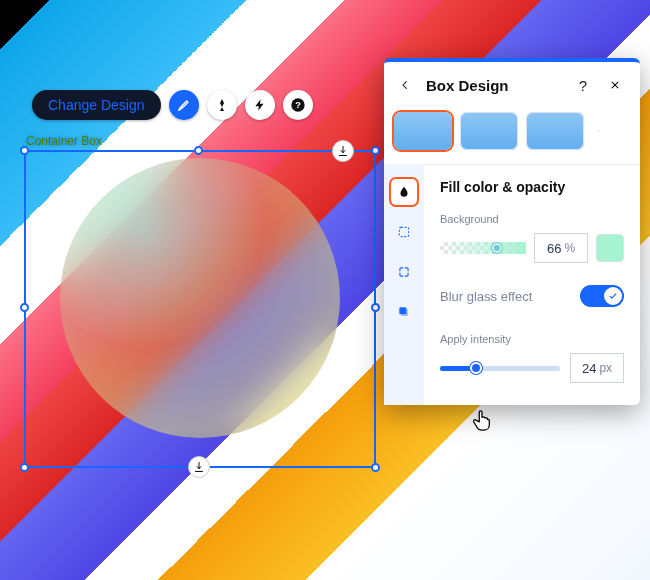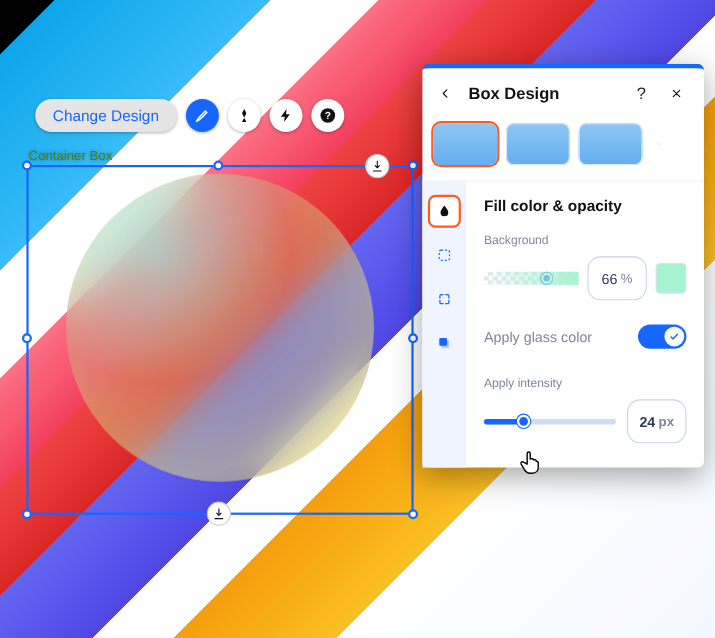--- a/index.html
+++ b/index.html
@@ -26,21 +26,21 @@
   
   .top-toolbar {
     position: absolute;
     left: 32px;
     top: 90px;
     display: flex;
     gap: 8px;
     align-items: center;
   }
   .btn-pill {
-    background: #e5e5e5;
+    background: #0f172a;
     color: #1766ff;
     font-weight: 500;
     font-size: 14px;
     border-radius: 999px;
     padding: 7px 16px;
     border: none;
     box-shadow: 0 1px 3px rgba(0,0,0,.3);
     cursor: pointer;
   }
   .icon-btn {
@@ -188,23 +188,23 @@
     background: linear-gradient(90deg, rgba(167,243,208,0), #a7f3d0);
   }
   .opacity-knob {
     position: absolute; top: 50%; transform: translate(-50%,-50%);
     width: 10px; height: 10px; border-radius: 50%;
     background: #1766ff;
     border: 2px solid #fff;
     box-shadow: 0 0 0 1px #1766ff;
   }
   .value-box {
-    width: 54px; height: 40px;
+    width: 54px; height: 30px;
     border: 1px solid #c9d4e8;
-    border-radius: 12px;
+    border-radius: 0;
     display: flex; align-items: center; justify-content: center;
     gap: 3px;
     font-size: 13px; color: #2c3958;
   }
   .value-box .unit { color: #7c869c; font-size: 12px; }
   .swatch {
     width: 28px; height: 28px; border-radius: 4px;
     background: #a7f3d0;
     border: 1px solid #d7e2f3;
   }
@@ -216,21 +216,21 @@
     background: #1766ff; position: relative; cursor: pointer;
   }
   .toggle .knob {
     position: absolute; right: 2px; top: 2px;
     width: 18px; height: 18px; border-radius: 50%;
     background: #fff;
     display: flex; align-items: center; justify-content: center;
     color: #1766ff; font-size: 11px;
   }
 
-  .blur-row { display: flex; align-items: center; gap: 10px; font-weight: bold; }
+  .blur-row { display: flex; align-items: center; gap: 10px; }
   .slider-track {
     flex: 1; height: 5px; border-radius: 3px;
     background: #cfdcf5; position: relative;
     cursor: pointer;
   }
   .slider-fill {
     position: absolute; left: 0; top: 0; height: 100%;
     background: #1766ff; border-radius: 3px;
   }
   .slider-knob {
@@ -359,21 +359,21 @@
           <div class="opacity-knob" style="left:66%"></div>
         </div>
         <div class="value-box">
           <span>66</span>
           <span class="unit">%</span>
         </div>
         <div class="swatch"></div>
       </div>
 
       <div class="toggle-row">
-        <div class="toggle-label">Apply glass color</div>
+        <div class="toggle-label">Blur glass effect</div>
         <div class="toggle">
           <div class="knob">
             <svg width="10" height="10" viewBox="0 0 24 24">
                 <path d="M5 13l4 4 10-10" stroke="#1766ff" stroke-width="3" fill="none" stroke-linecap="round" stroke-linejoin="round"></path>
               </svg>
           </div>
         </div>
       </div>
 
       <div class="field-label">Apply intensity</div>

